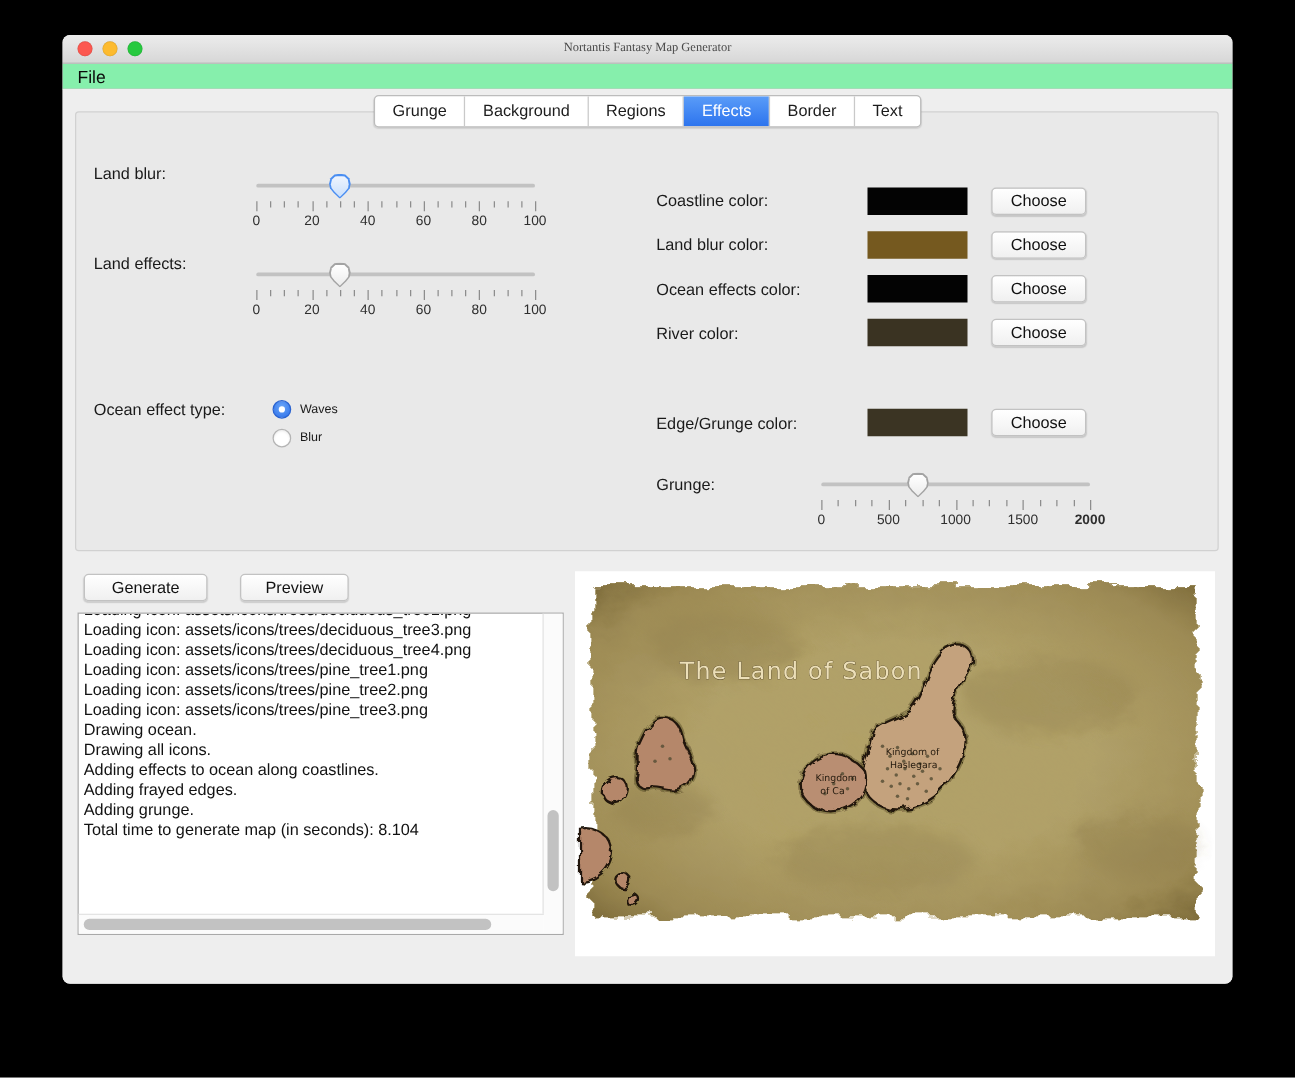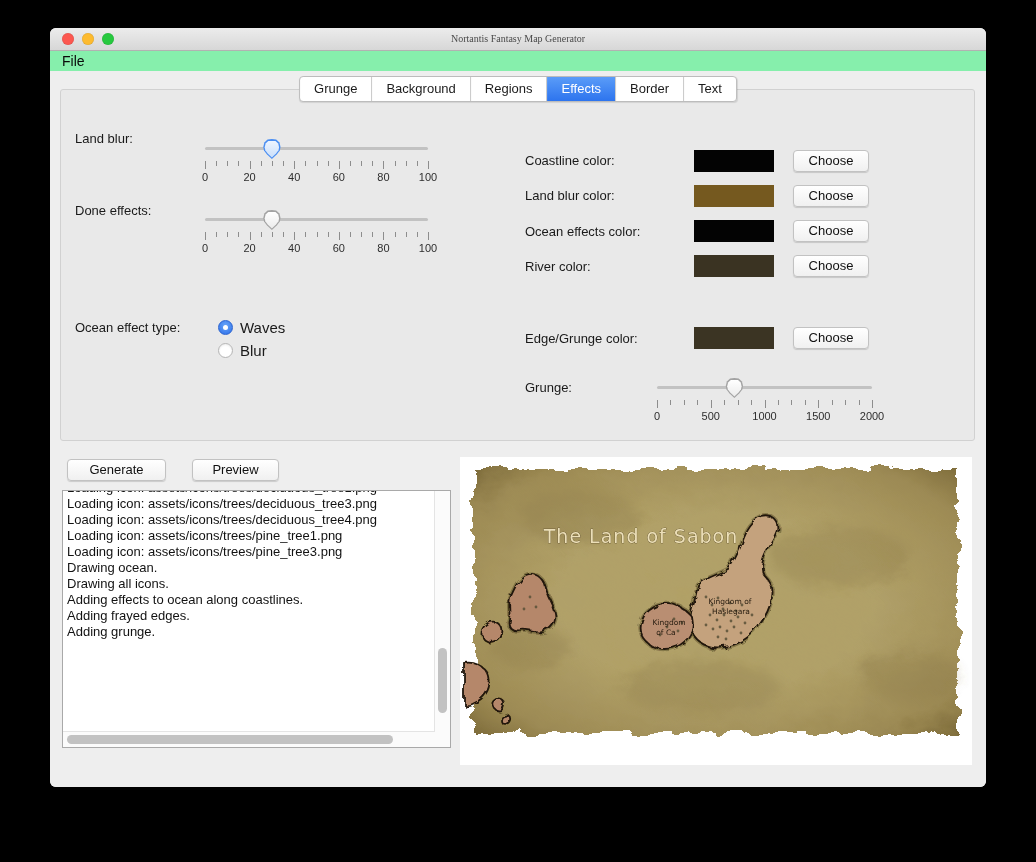--- a/index.html
+++ b/index.html
@@ -46,21 +46,21 @@
   .tick.major{height:8px;}
   .tick-labels{position:absolute;left:0;right:0;top:32px;height:13px;}
   .tick-label{position:absolute;transform:translateX(-50%);font-size:11px;color:#2e2e2e;}
   
   .radio-group{position:absolute;display:flex;flex-direction:column;gap:7px;}
   .radio-row{display:flex;align-items:center;gap:7px;height:16px;}
   .radio{width:15px;height:15px;border-radius:50%;box-sizing:border-box;position:relative;}
   .radio.on{background:radial-gradient(circle at 50% 35%, #6aa6f8, #2b6ee9);border:1px solid #2a63d0;}
   .radio.on::after{content:'';position:absolute;left:4px;top:4px;width:5px;height:5px;border-radius:50%;background:#fff;}
   .radio.off{background:#fff;border:1px solid #b4b4b4;box-shadow:inset 0 1px 2px rgba(0,0,0,.08);}
-  .radio-label{font-size:15px;color:#1a1a1a;}
+  .radio-label{font-size:10px;color:#1a1a1a;}
   
   .swatch{position:absolute;width:80px;height:22px;}
   .btn{position:absolute;height:22px;background:linear-gradient(#ffffff,#f0f0f0);border:1px solid #c2c2c2;border-radius:4px;font-size:13px;color:#111;text-align:center;line-height:20px;box-sizing:border-box;box-shadow:0 1px 1px rgba(0,0,0,.15);cursor:default;}
   
   .log{position:absolute;left:12px;top:419px;width:389px;height:258px;background:#fff;border:1px solid #a9a9a9;box-sizing:border-box;}
   .log-text{position:absolute;left:4px;top:0;right:16px;bottom:16px;overflow:hidden;font-size:13px;line-height:16px;color:#121212;white-space:nowrap;}
   .log-clip{height:5px;overflow:hidden;}
   .log-clip .log-line{transform:translateY(-11px);}
   .log-line{display:block;}
   .vscroll{position:absolute;top:0;right:0;width:15px;bottom:15px;background:#fbfbfb;border-left:1px solid #e4e4e4;}
@@ -136,21 +136,21 @@
       <div class="tick-labels">
           <span class="tick-label" style="left: 0%;">0</span>
           <span class="tick-label" style="left: 20%;">20</span>
           <span class="tick-label" style="left: 40%;">40</span>
           <span class="tick-label" style="left: 60%;">60</span>
           <span class="tick-label" style="left: 80%;">80</span>
           <span class="tick-label" style="left: 100%;">100</span>
         </div>
     </div>
 
-    <div class="lbl" style="left:25px;top:132px;">Done effects:</div>
+    <div class="lbl" style="left:25px;top:132px;">Land effects:</div>
     <div class="slider" style="left:155px;top:139px;width:223px;">
       <div class="track"></div>
       <div class="thumb" style="left: 30%;">
           <span class="shape-outer"></span>
           <span class="shape-inner"></span>
         </div>
       <div class="ticks">
           <span class="tick major" style="left: 0%;"></span>
           <span class="tick" style="left: 5%;"></span>
           <span class="tick" style="left: 10%;"></span>
@@ -239,41 +239,43 @@
           <span class="tick" style="left: 81.25%;"></span>
           <span class="tick" style="left: 87.5%;"></span>
           <span class="tick" style="left: 93.75%;"></span>
           <span class="tick major" style="left: 100%;"></span>
         </div>
       <div class="tick-labels">
           <span class="tick-label" style="left: 0%;">0</span>
           <span class="tick-label" style="left: 25%;">500</span>
           <span class="tick-label" style="left: 50%;">1000</span>
           <span class="tick-label" style="left: 75%;">1500</span>
-          <span class="tick-label" style="left: 100%;">2000</span>
+          <span class="tick-label" style="left: 100%; font-weight: bold;">2000</span>
         </div>
     </div>
 
     <div class="btn" style="left:17px;top:388px;width:99px;">Generate</div>
     <div class="btn" style="left:142px;top:388px;width:87px;">Preview</div>
 
     <div class="log">
       <div class="log-text" id="log-text">
           <div class="log-clip">
             <span class="log-line">Loading icon: assets/icons/trees/deciduous_tree1.png</span>
           </div>
           <span class="log-line">Loading icon: assets/icons/trees/deciduous_tree3.png</span>
           <span class="log-line">Loading icon: assets/icons/trees/deciduous_tree4.png</span>
           <span class="log-line">Loading icon: assets/icons/trees/pine_tree1.png</span>
+          <span class="log-line">Loading icon: assets/icons/trees/pine_tree2.png</span>
           <span class="log-line">Loading icon: assets/icons/trees/pine_tree3.png</span>
           <span class="log-line">Drawing ocean.</span>
           <span class="log-line">Drawing all icons.</span>
           <span class="log-line">Adding effects to ocean along coastlines.</span>
           <span class="log-line">Adding frayed edges.</span>
           <span class="log-line">Adding grunge.</span>
+          <span class="log-line">Total time to generate map (in seconds): 8.104</span>
         </div>
       <div class="vscroll">
           <div class="vthumb"></div>
         </div>
       <div class="hscroll">
           <div class="hthumb"></div>
         </div>
       <div class="scorner"></div>
     </div>
 

